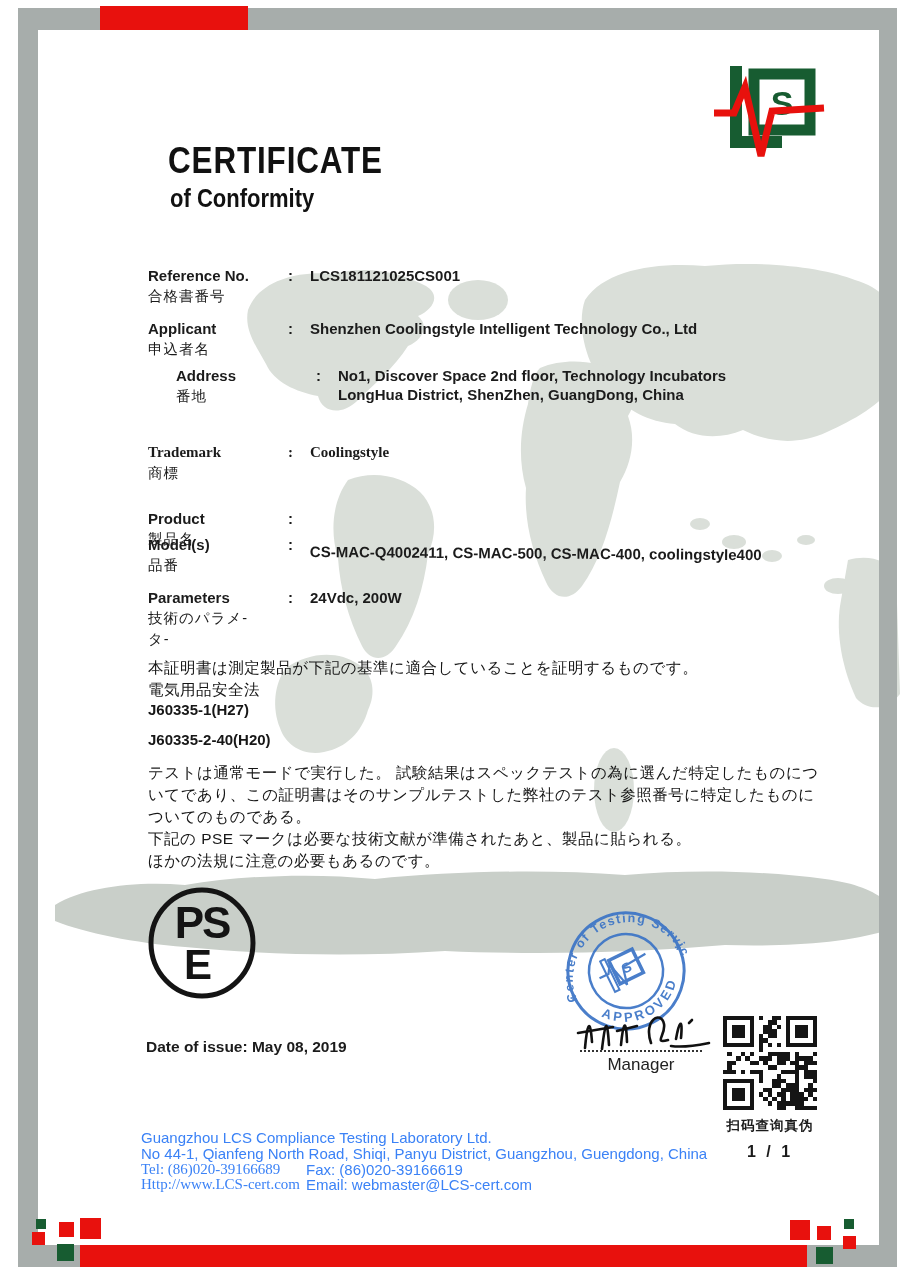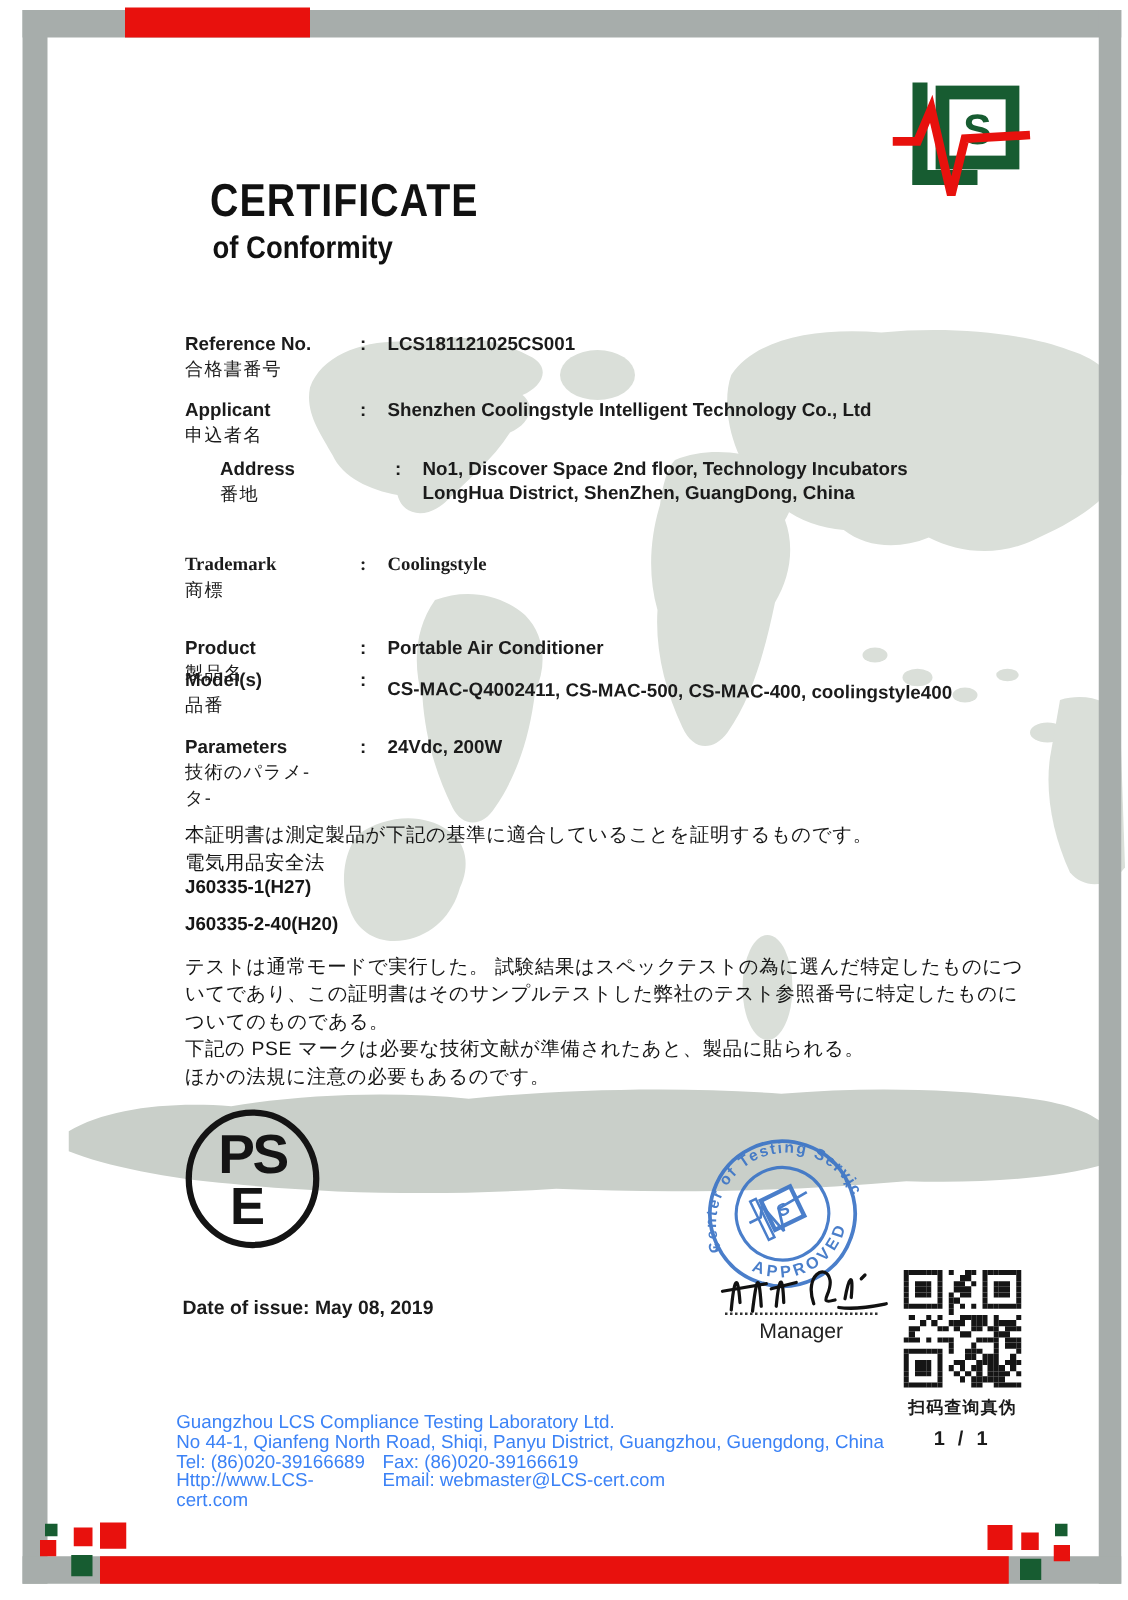--- a/index.html
+++ b/index.html
@@ -28,21 +28,21 @@
   .jpline{position:absolute;left:148px;font-size:15.5px;letter-spacing:.5px;color:#161616;white-space:nowrap;}
   .boldline{position:absolute;left:148px;font-size:15px;font-weight:bold;color:#161616;white-space:nowrap;}
 
   .date-line{position:absolute;left:146px;top:1038px;font-size:15.5px;font-weight:bold;}
 
   .sig-dots{position:absolute;left:580px;top:1050px;width:122px;border-top:2px dotted #333;}
   .manager{position:absolute;left:575px;top:1055px;width:132px;text-align:center;font-size:17px;color:#222;}
 
   .footer{position:absolute;left:141px;top:1130px;font-size:15px;line-height:15.8px;color:#3b82f6;}
   .footer .cols{display:flex;}
-  .footer .c1{width:165px;}
+  .footer .c1{width:165px;font-family:Liberation Serif, serif;}
 
   .qr-wrap{position:absolute;left:690px;top:1016px;width:160px;text-align:center;}
   .qr{position:relative;width:94px;height:94px;margin:0 auto;display:grid;
       grid-template-columns:repeat(21,1fr);grid-template-rows:repeat(21,1fr);}
   .qr div{background:transparent;}
   .qr div.on{background:#151515;}
   .qr-zh{margin-top:7px;font-size:13.5px;font-weight:bold;letter-spacing:1px;}
   .qr-en{margin-top:2px;font-size:14px;font-weight:bold;}
   .qr-pg{margin-top:8px;font-size:16px;font-weight:bold;letter-spacing:3px;}
 
@@ -141,21 +141,20 @@
     <div class="colon">:</div>
     <div class="val">Coolingstyle</div>
   </div>
 
   <div class="row" style="top:509px;z-index:4;">
     <div class="lbl">
         <div>Product</div>
       <div class="jp">製品名</div>
       </div>
     <div class="colon">:</div>
-    <div class="val">Portable Air Conditioner</div>
   </div>
 
   <div class="row" style="top:535px;z-index:4;">
     <div class="lbl">
         <div>Model(s)</div>
       <div class="jp">品番</div>
       </div>
     <div class="colon">:</div>
     <div class="val" style="transform:rotate(0.4deg) translateY(7px);transform-origin:left top;">CS-MAC-Q4002411, CS-MAC-500, CS-MAC-400, coolingstyle400</div>
   </div>

